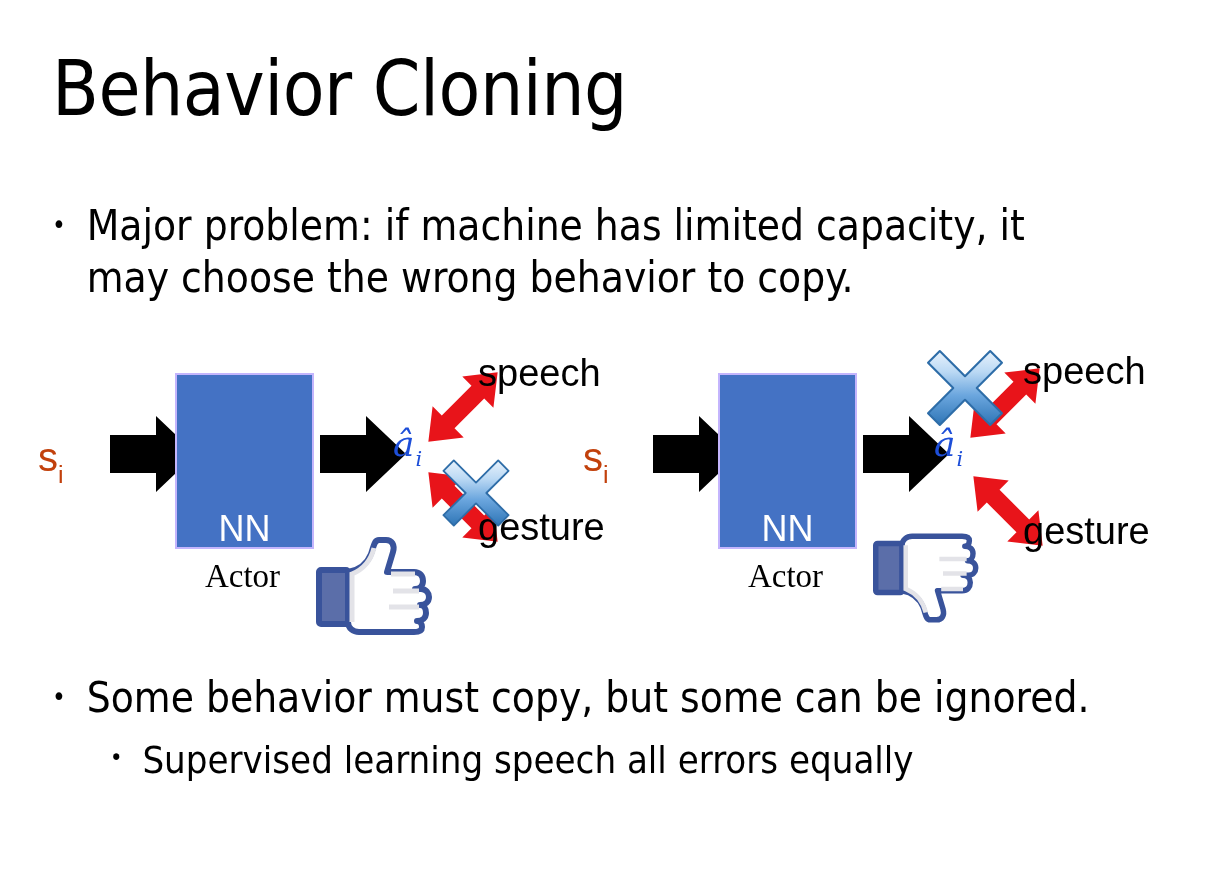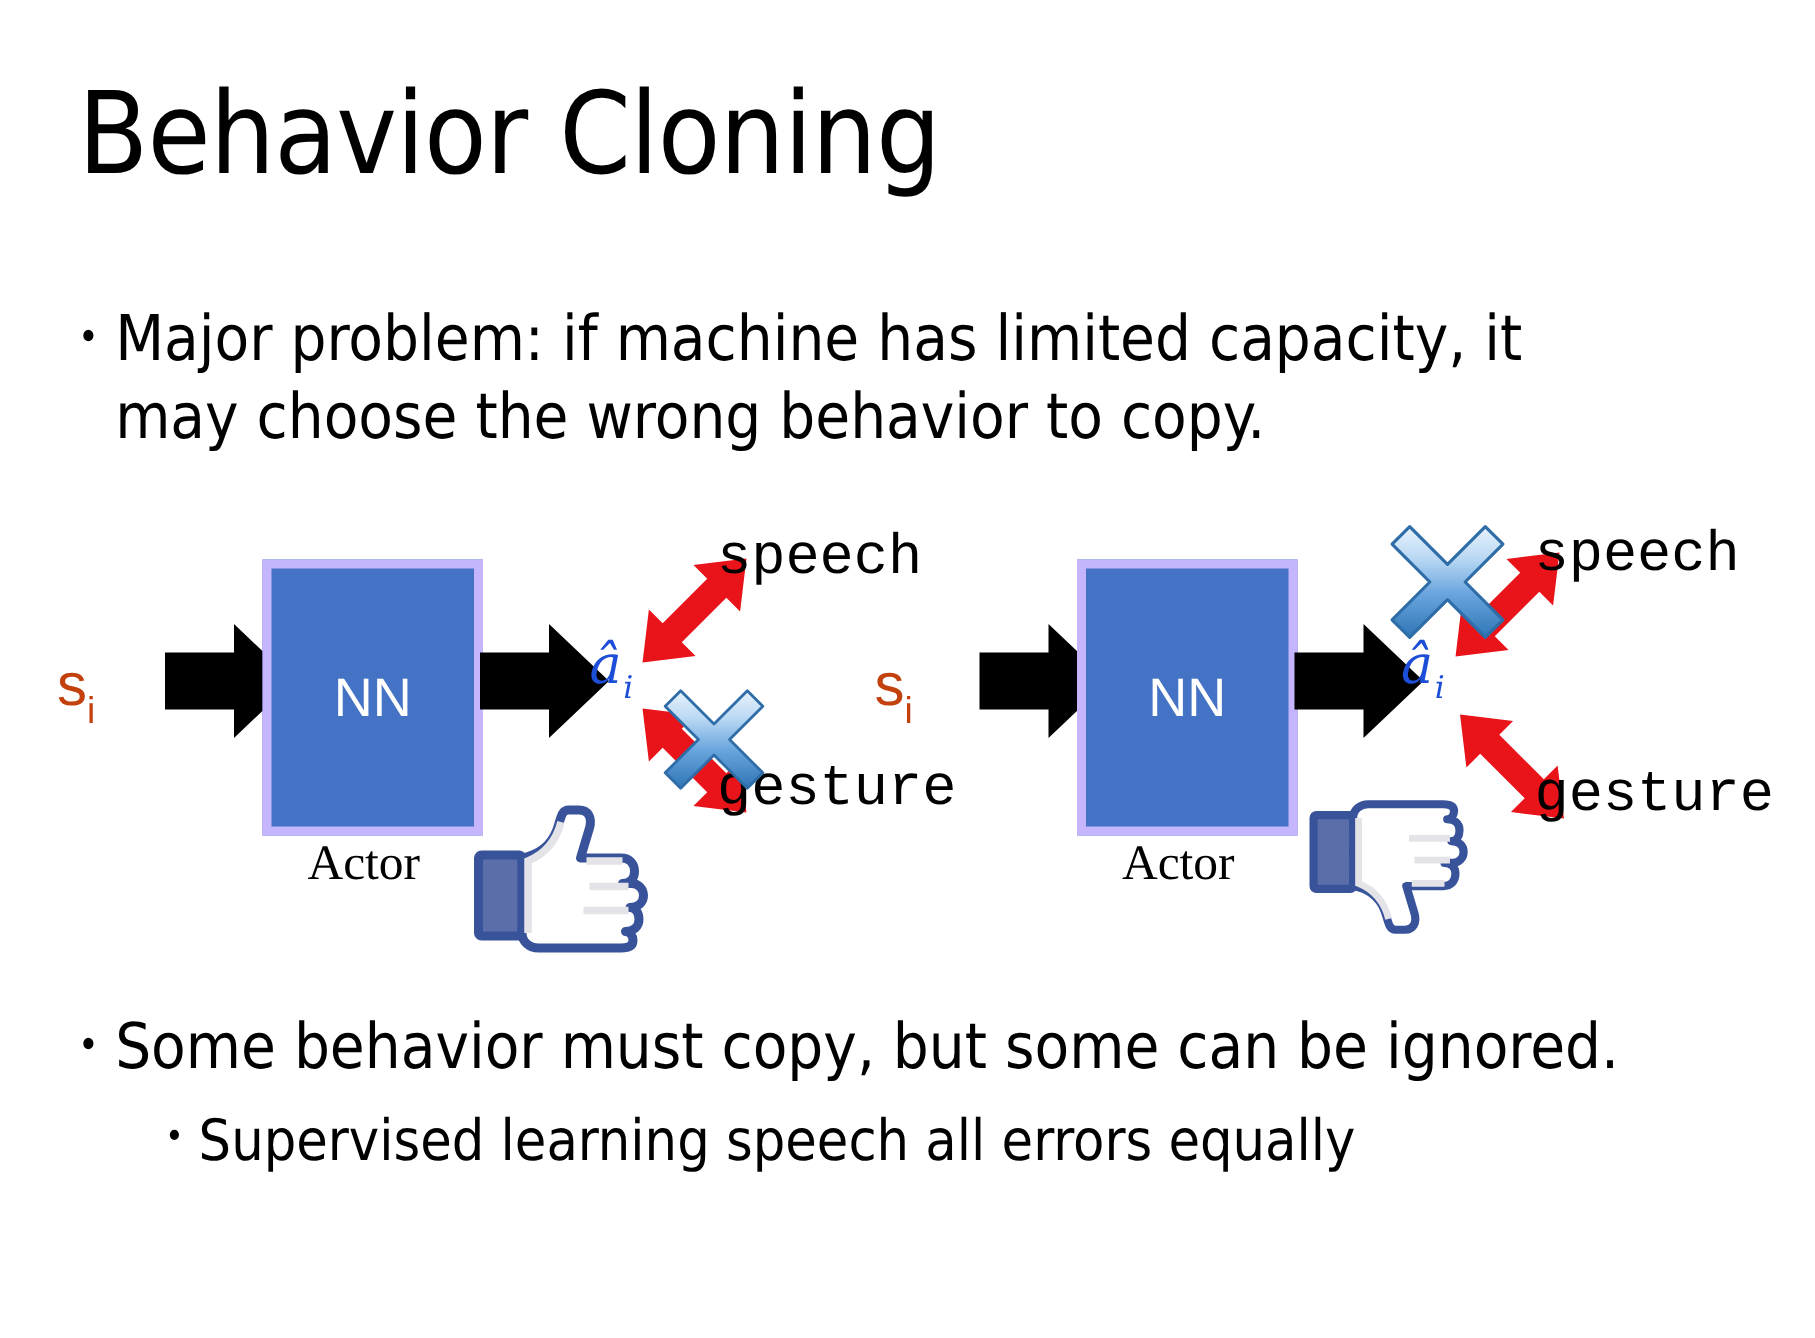--- a/index.html
+++ b/index.html
@@ -48,20 +48,21 @@
   .bullet-dot {
     flex: 0 0 auto;
     line-height: 1;
     font-size: 0.62em;
     padding-right: 0.42em;
     position: relative;
     top: 0.46em;
   }
   .bullet-text {
     flex: 1 1 auto;
+    margin-left: 10px;
   }
 
   #bullet-1 {
     left: 52px;
     top: 200px;
     width: 1080px;
     font-size: 42px;
     line-height: 52px;
   }
   #bullet-1 .bullet-text { max-width: 980px; }
@@ -104,23 +105,23 @@
     font-size: 0.62em;
     vertical-align: sub;
     position: relative;
     top: 3px;
     left: 0px;
   }
 
   
   .nn-box {
     background: #4472C4;
-    border: 6px solid #c4b5fd;
+    border: 2px solid #c4b5fd;
     display: flex;
-    align-items: center;
+    align-items: flex-end;
     justify-content: center;
   }
   .nn-box .nn-label {
     color: #ffffff;
     font-family: "Liberation Sans", sans-serif;
     font-size: 36px;
     line-height: 1;
   }
 
   
@@ -144,21 +145,21 @@
   }
   .ahat-label .sub {
     font-size: 0.58em;
     position: relative;
     top: 10px;
     left: 1px;
   }
 
   
   .modality-label {
-    font-family: Liberation Mono, monospace;
+    font-family: Liberation Sans, sans-serif;
     font-size: 38px;
     color: #000;
     line-height: 1;
     white-space: nowrap;
   }
 
   svg { display: block; overflow: visible; }
 </style>
 </head>
 <body>

